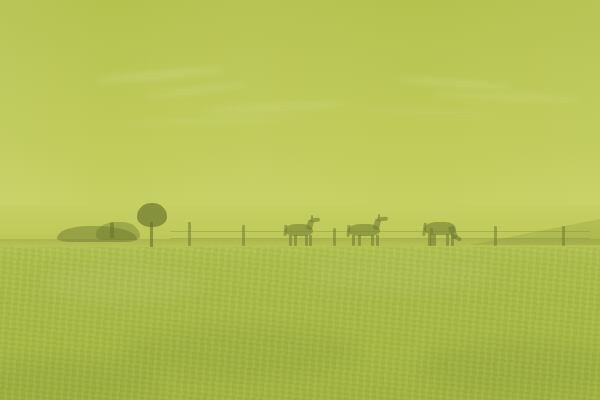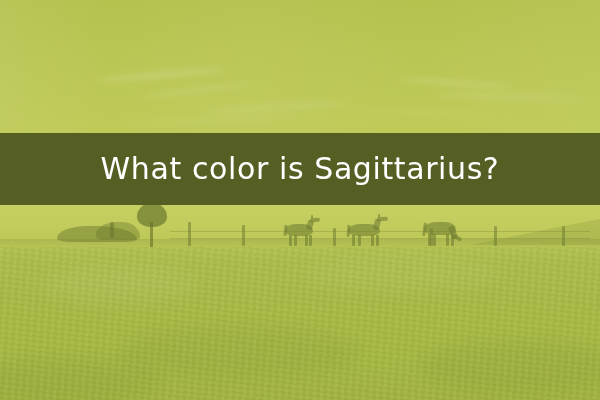--- a/index.html
+++ b/index.html
@@ -313,17 +313,14 @@
 
   <div class="foreground">
     <div class="grass-tex"></div>
     <div class="grass-blotch" style="left: 40px;  top: 18px;  width:160px; height:40px; background:rgba(255,255,255,0.05);"></div>
     <div class="grass-blotch" style="left:300px;  top: 10px;  width:200px; height:36px; background:rgba(255,255,255,0.045);"></div>
     <div class="grass-blotch" style="left:120px;  top: 80px;  width:240px; height:50px; background:rgba(0,0,0,0.03);"></div>
     <div class="grass-blotch" style="left:420px;  top: 95px;  width:200px; height:50px; background:rgba(0,0,0,0.035);"></div>
     <div class="grass-blotch" style="left:-30px;  top:110px;  width:190px; height:46px; background:rgba(0,0,0,0.03);"></div>
   </div>
 
-  <div class="banner">
-    <div class="banner-title">What color is Sagittarius?</div>
-  </div>
 
 </div>
 
 </body></html>

